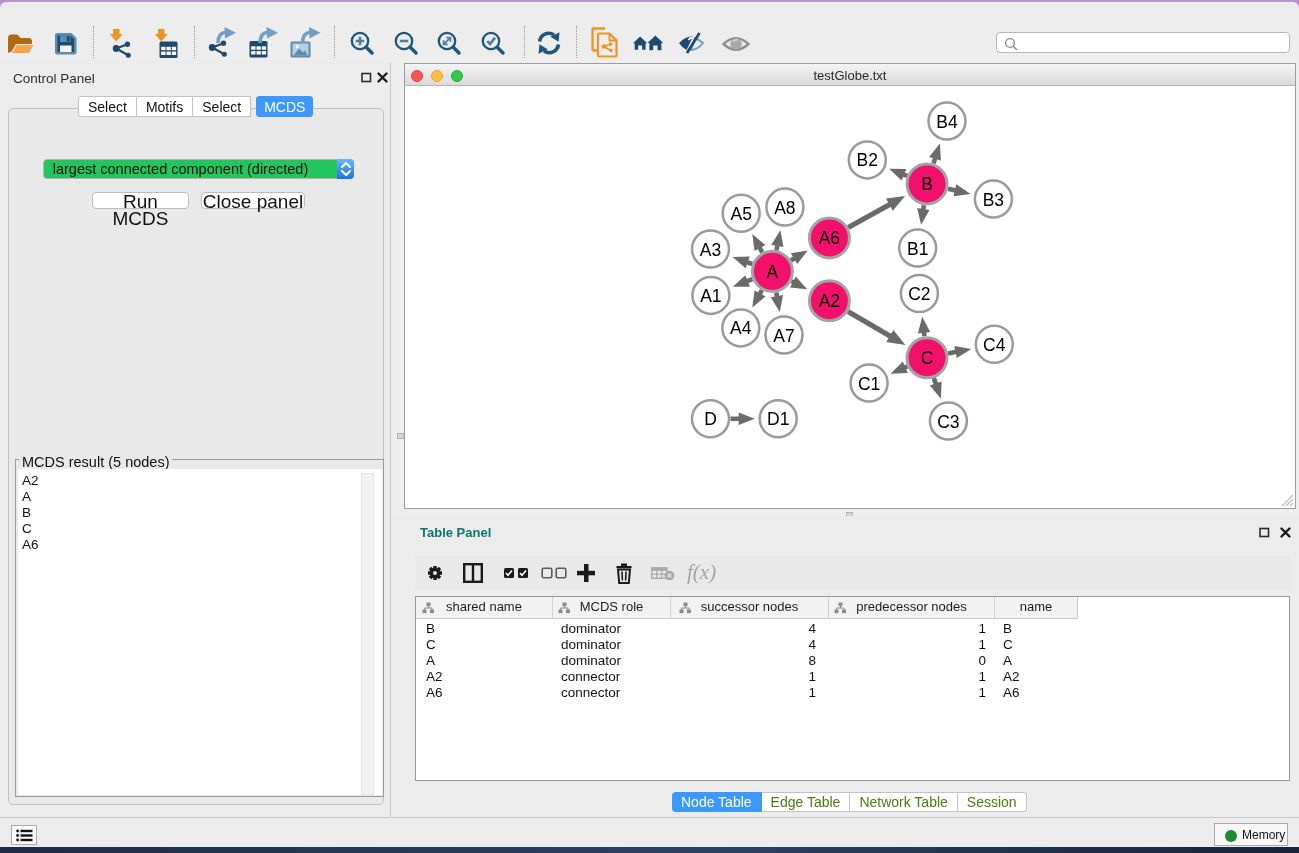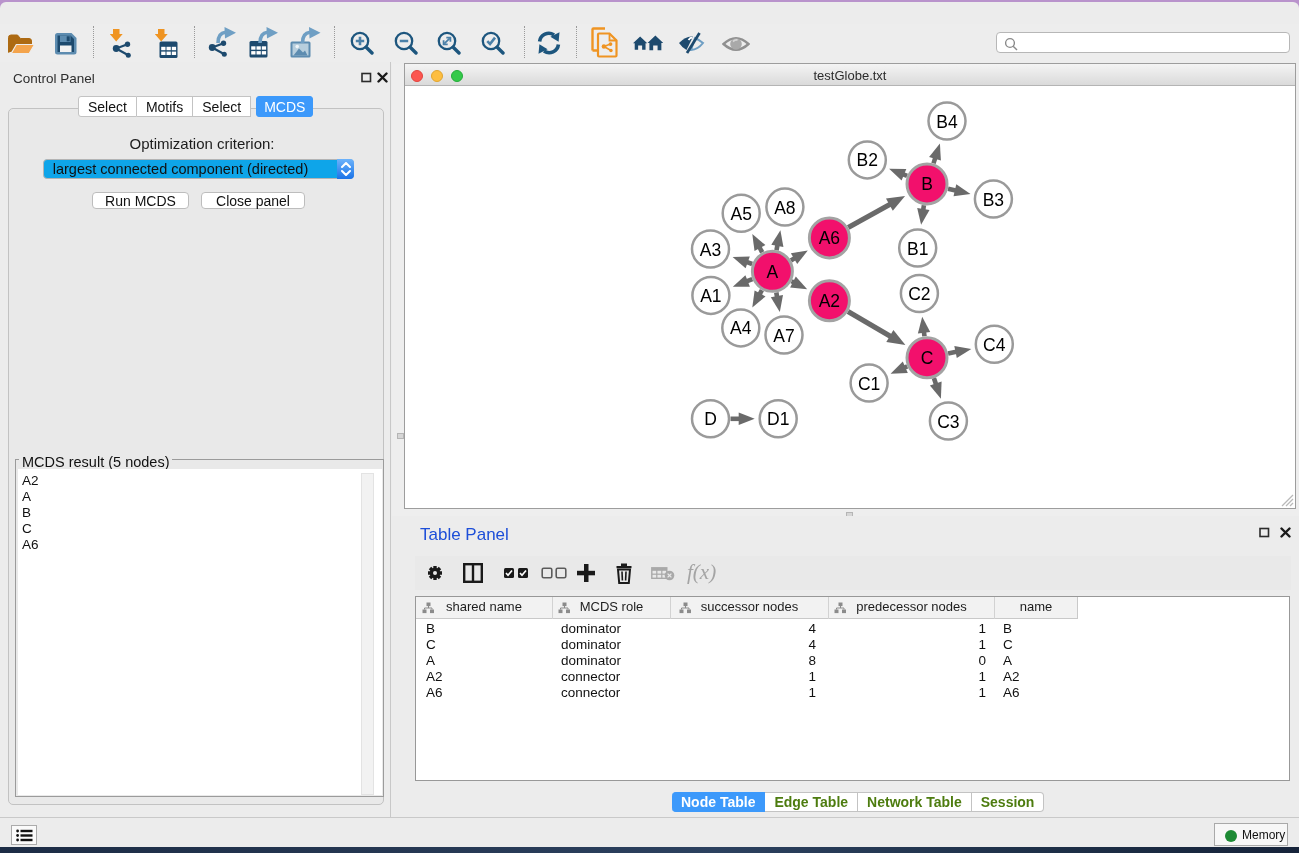--- a/index.html
+++ b/index.html
@@ -14,42 +14,42 @@
 .tsep { position:absolute; top:2px; height:32px; width:0; border-left:1px dotted #9a9a9a; }
 #searchbox { position:absolute; left:996px; top:8px; width:294px; height:21px; background:#fff; border:1px solid #b7b7b7; border-radius:4px; }
 #cpanel { position:absolute; left:0; top:60px; width:391px; height:757px; background:#ececec; border-right:1px solid #c8c8c8; }
 #cpanel h1 { font-size:13.5px; font-weight:400; color:#2e2e2e; position:absolute; left:13px; top:9px; }
 .tabrow { position:absolute; top:34px; left:78px; height:21px; display:flex; }
 .tab { height:21px; line-height:20px; padding:0 9px; background:#fff; border:1px solid #c3c3c3; border-left:none; font-size:14px; color:#111; }
 .tab.first { border-left:1px solid #c3c3c3; border-radius:3px 0 0 3px; }
 .tab.blue { background:#3c99fb; color:#fff; border:1px solid #3c99fb; border-radius:3px; margin-left:5px; padding:0 7px; }
 #cpcontent { position:absolute; left:8px; top:46px; width:376px; height:697px; background:#e9e9e9; border:1px solid #c2c2c2; border-radius:5px; }
 #optlabel { position:absolute; left:7px; width:100%; top:73px; text-align:center; font-size:15px; color:#1c1c1c; }
-#combo { position:absolute; left:43px; top:97px; width:311px; height:20px; background:#0ea5e9; border:1px solid #b4b4b4; border-radius:4px; font-size:14.5px; color:#111; }
+#combo { position:absolute; left:43px; top:97px; width:311px; height:20px; background:#22c55e; border:1px solid #b4b4b4; border-radius:4px; font-size:14.5px; color:#111; }
 #combo .txt { position:absolute; left:0; right:36px; top:1px; text-align:center; }
 #combo .spin { position:absolute; right:-1px; top:-1px; width:17px; height:20px; background:linear-gradient(#6db3fb,#1a73e8); border-radius:0 4px 4px 0; }
-.btn { position:absolute; height:17px; background:#fff; border:1px solid #bdbdbd; border-radius:4px; font-size:14px; color:#111; text-align:center; line-height:17px; }
+.btn { position:absolute; height:17px; background:#fff; border:1px solid #bdbdbd; border-radius:4px; font-size:19px; color:#111; text-align:center; line-height:17px; }
 #fieldset { position:absolute; left:15px; top:397px; width:369px; height:338px; border:1px solid #9b9b9b; }
 #fieldset legend { position:absolute; left:3px; top:-6px; background:#e9e9e9; padding:0 3px; font-size:14.5px; color:#111; }
 #mlist { position:absolute; left:2px; top:9px; width:364px; height:326px; background:#fff; padding-top:4px; }
 #mlist .row { font-size:13.5px; color:#111; padding-left:4px; height:16px; line-height:16px; }
 #mlist .sb { position:absolute; right:8px; top:4px; width:13px; height:322px; background:#f2f2f2; border:1px solid #e3e3e3; }
 #desktop { position:absolute; left:392px; top:62px; width:907px; height:452px; background:#eeeeee; }
 #netwin { position:absolute; left:12px; top:-1px; width:892px; height:446px; background:#fff; border:1px solid #9d9d9d; }
 #nettb { position:absolute; left:0; top:0; width:100%; height:22px; background:linear-gradient(#f4f4f4,#dadada); border-bottom:1px solid #b4b4b4; }
 #nettb .title { position:absolute; left:0; right:0; top:4px; text-align:center; font-size:13px; color:#2c2c2c; }
 #netcanvas { position:absolute; left:0; top:22px; width:890px; height:422px; background:#fff; }
 #tpanel { position:absolute; left:392px; top:514px; width:907px; height:301px; background:#ececec; }
-#tpanel h1 { font-size:17px; font-weight:400; color:#1d4ed8; position:absolute; left:28px; top:9px; }
+#tpanel h1 { font-size:13px; font-weight:700; color:#0f766e; position:absolute; left:28px; top:9px; }
 #ttoolbar { position:absolute; left:23px; top:40px; width:876px; height:34px; background:#e9e9e9; }
 #ttable { position:absolute; left:23px; top:80px; width:875px; height:185px; background:#fff; border:1px solid #989898; }
 #thead { position:absolute; left:0; top:0; width:662px; height:22px; background:#f2f2f2; border-bottom:1px solid #c9c9c9; }
 .th { position:absolute; top:0; height:22px; border-right:1px solid #d2d2d2; font-size:13px; color:#1d1d1d; text-align:center; line-height:20px; }
 .td { position:absolute; font-size:13.5px; color:#111; height:16px; line-height:16px; }
-#tabsrow { position:absolute; left:280px; top:276px; height:20px; display:flex;font-weight:bold; }
+#tabsrow { position:absolute; left:280px; top:276px; height:20px; display:flex; }
 .btab { height:20px; line-height:19px; padding:0 9px; background:#fff; border:1px solid #c3c3c3; border-left:none; font-size:14px; color:#4d7c0f; }
 .btab.active { background:#3c99fb; color:#fff; border-color:#3c99fb; border-radius:4px 0 0 4px; }
 .btab.last { border-radius:0 4px 4px 0; }
 #statusbar { position:absolute; left:0; top:815px; width:1299px; height:21px; background:#ececec; border-top:1px solid #c9c9c9; }
 #listbtn { position:absolute; left:11px; top:7px; width:26px; height:20px; background:#fafafa; border:1px solid #ababab; }
 #membtn { position:absolute; right:11px; top:5px; width:74px; height:23px; background:#f7f7f7; border:1px solid #a9a9a9; font-size:12px; color:#111; }
 #membtn .dot { position:absolute; left:10px; top:5.5px; width:12px; height:12px; border-radius:50%; background:#1d8a34; }
 #membtn .lab { position:absolute; left:27px; top:4px; }
 #bottomstrip { position:absolute; left:0; top:847px; width:1299px; height:6px; background:linear-gradient(90deg,#1c2c45,#253752 30%,#2c415f 55%,#1e3048 80%,#16233a); }
 </style>
@@ -217,21 +217,20 @@
       <svg class="abs" style="left:377px;top:10px" width="11" height="11" viewBox="0 0 11 11">
         <path d="M1.5 1.5 L9.5 9.5 M9.5 1.5 L1.5 9.5" stroke="#1b1b1b" stroke-width="2.4" stroke-linecap="round"></path>
       </svg>
     <div id="cpcontent"></div>
     <div class="tabrow">
       <div class="tab first">Select</div>
         <div class="tab">Motifs</div>
         <div class="tab">Select</div>
         <div class="tab blue">MCDS</div>
     </div>
-    <div id="optlabel">Optimization criterion:</div>
     <div id="combo">
         <div class="txt">largest connected component (directed)</div>
         <div class="spin">
           <svg class="abs" style="left:2.5px;top:3px" width="12" height="14" viewBox="0 0 12 14">
             <path d="M2 5 L6 1 L10 5" fill="none" stroke="#fff" stroke-width="2" stroke-linecap="round" stroke-linejoin="round"></path>
             <path d="M2 9 L6 13 L10 9" fill="none" stroke="#fff" stroke-width="2" stroke-linecap="round" stroke-linejoin="round"></path>
           </svg>
         </div>
       </div>
     <div class="btn" style="left:92px;top:130px;width:97px;">Run MCDS</div>

